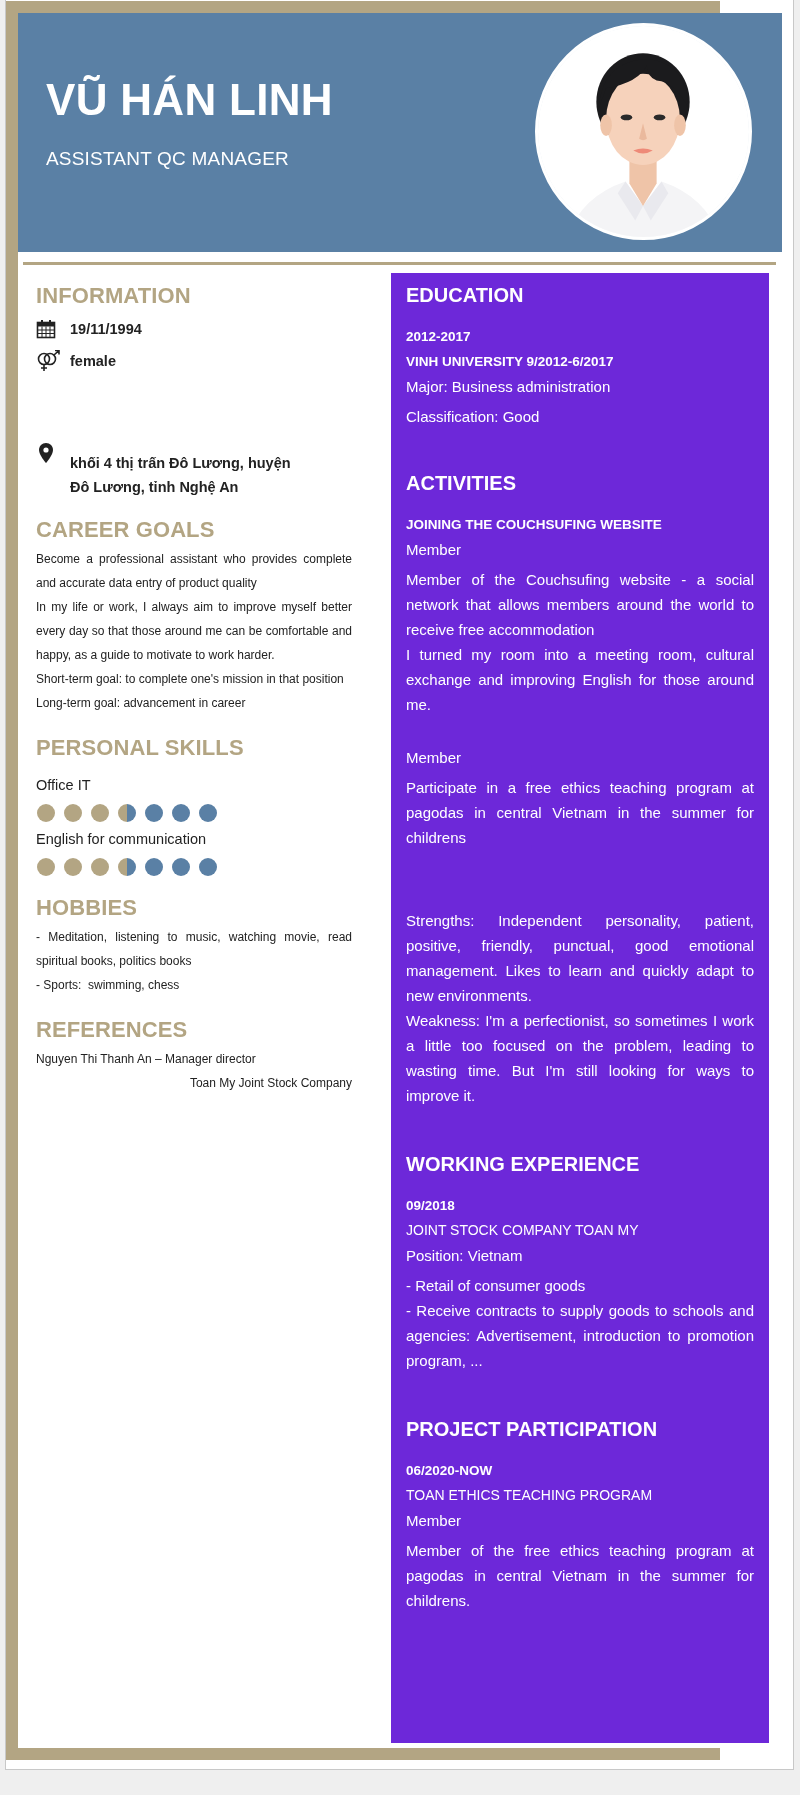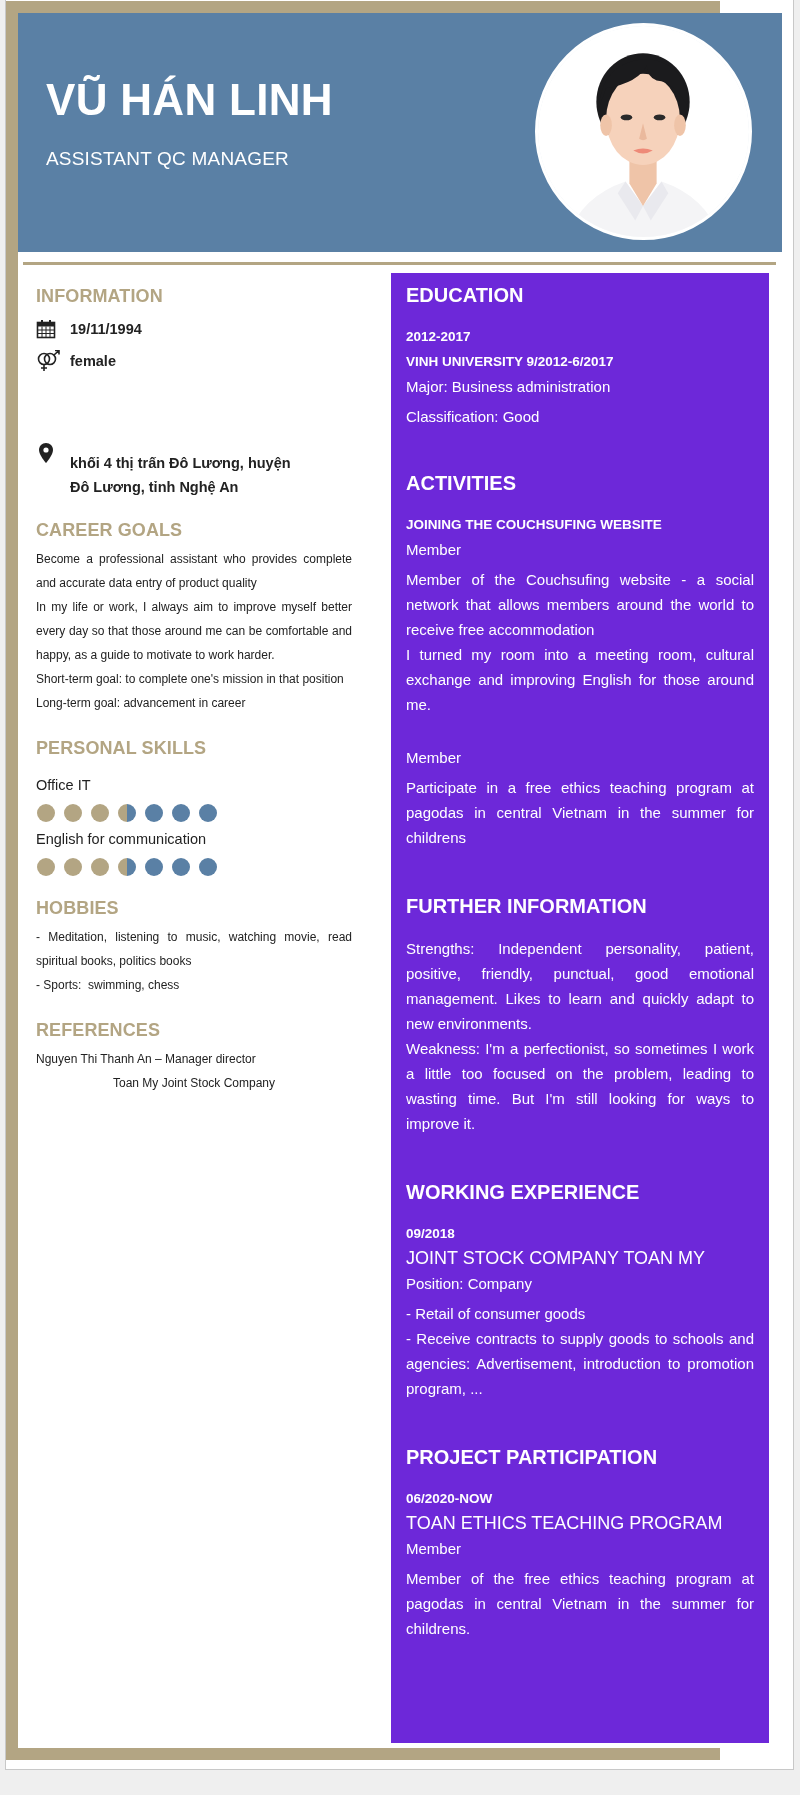--- a/index.html
+++ b/index.html
@@ -41,39 +41,39 @@
   .avatar svg { width: 100%; height: 100%; display: block; }
 
   .divider {
     position: absolute; left: 5px; top: 249px; width: 753px; height: 3px;
     background: #b3a583;
   }
 
   
   .left { position: absolute; left: 18px; top: 270px; width: 316px; color: #222; }
   .sec-h {
-    font-size: 18px; font-weight: bold; color: #b3a583; letter-spacing: 0.1px;
+    font-size: 22px; font-weight: bold; color: #b3a583; letter-spacing: 0.1px;
     height: 26px; line-height: 26px;
   }
   .info-row { display: flex; align-items: flex-start; font-size: 14.5px; font-weight: bold; color: #222; line-height: 24px; }
   .info-row .ico { width: 34px; flex: 0 0 34px; height: 24px; display: flex; align-items: center; }
   .info-row .ico svg { display: block; }
   .para { font-size: 12px; line-height: 24px; color: #222; text-align: justify; }
   .skill-label { font-size: 14.5px; color: #222; line-height: 24px; }
   .dots { display: flex; gap: 9px; height: 20px; align-items: center; margin: 6px 0 4px 1px; }
   .dot { width: 18px; height: 18px; border-radius: 50%; }
 
   
   .right {
     position: absolute; left: 373px; top: 260px; width: 378px; height: 1470px;
     background: #6d28d9; color: #ffffff; padding: 0 15px;
   }
   .rsec-h { font-size: 20px; font-weight: bold; color: #fff; height: 28px; line-height: 28px; }
   .r-bold { font-size: 13.5px; font-weight: bold; color: #fff; line-height: 25px; }
-  .r-caps { font-size: 18px; color: #fff; line-height: 25px; }
+  .r-caps { font-size: 14px; color: #fff; line-height: 25px; }
   .r-text { font-size: 15px; color: #fff; line-height: 25px; }
   .r-para { font-size: 15px; color: #fff; line-height: 25px; text-align: justify; }
 </style>
 </head>
 <body>
 
 <div class="page-frame"></div>
 
 <div class="cv">
   <div class="cv-inner">
@@ -199,21 +199,21 @@
         <div class="para">- Meditation, listening to music, watching movie, read spiritual books, politics books</div>
         <div class="para" style="white-space:pre;">- Sports:  swimming, chess</div>
       </section>
 
       <div style="height:20px"></div>
 
       <section>
         <div class="sec-h">REFERENCES</div>
         <div style="height:4px"></div>
         <div class="para" style="text-align:left;">Nguyen Thi Thanh An – Manager director</div>
-        <div class="para" style="text-align:center;">Toan My Joint Stock Company</div>
+        <div class="para" style="text-align:right;">Toan My Joint Stock Company</div>
       </section>
     </div>
 
     <div class="right">
 
       <section>
         <div style="height:8px"></div>
         <div class="rsec-h">EDUCATION</div>
         <div style="height:15px"></div>
         <div class="r-bold">2012-2017</div>
@@ -234,34 +234,33 @@
         <div class="r-para">I turned my room into a meeting room, cultural exchange and improving English for those around me.</div>
         <div style="height:28px"></div>
         <div class="r-text">Member</div>
         <div style="height:5px"></div>
         <div class="r-para">Participate in a free ethics teaching program at pagodas in central Vietnam in the summer for childrens</div>
       </section>
 
       <div style="height:42px"></div>
 
       <section>
-        <div class="rsec-h">FURTHER INFORMATION</div>
         <div style="height:16px"></div>
         <div class="r-para">Strengths: Independent personality, patient, positive, friendly, punctual, good emotional management. Likes to learn and quickly adapt to new environments.</div>
         <div class="r-para">Weakness: I'm a perfectionist, so sometimes I work a little too focused on the problem, leading to wasting time. But I'm still looking for ways to improve it.</div>
       </section>
 
       <div style="height:42px"></div>
 
       <section>
         <div class="rsec-h">WORKING EXPERIENCE</div>
         <div style="height:15px"></div>
         <div class="r-bold">09/2018</div>
         <div class="r-caps">JOINT STOCK COMPANY TOAN MY</div>
-        <div class="r-text">Position: Company</div>
+        <div class="r-text">Position: Vietnam</div>
         <div style="height:5px"></div>
         <div class="r-para">- Retail of consumer goods</div>
         <div class="r-para">- Receive contracts to supply goods to schools and agencies: Advertisement, introduction to promotion program, ...</div>
       </section>
 
       <div style="height:42px"></div>
 
       <section>
         <div class="rsec-h">PROJECT PARTICIPATION</div>
         <div style="height:15px"></div>

